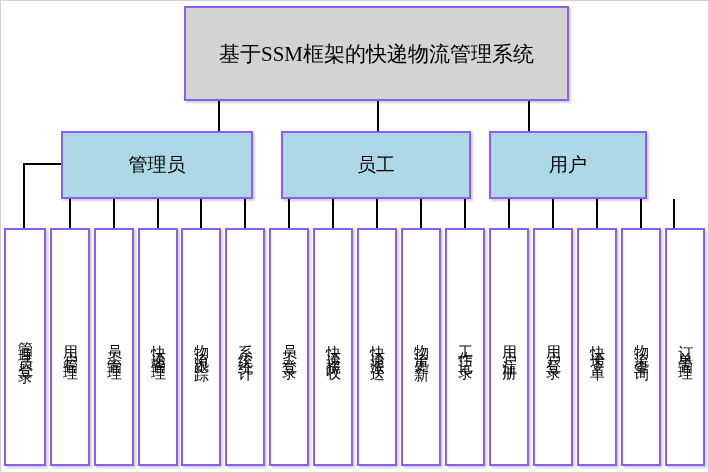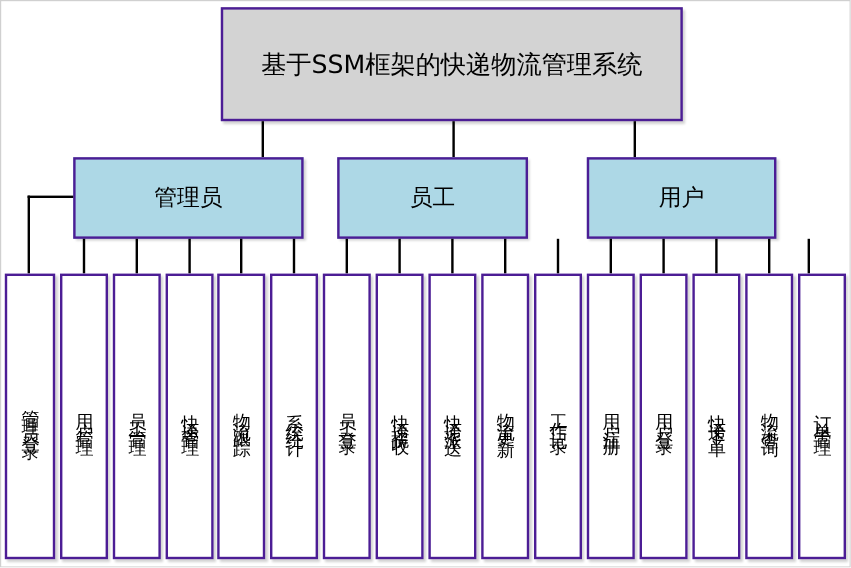--- a/index.html
+++ b/index.html
@@ -10,42 +10,43 @@
     position: relative;
     width: 709px;
     height: 473px;
     background: #ffffff;
     border: 1px solid #d0d0d0;
     overflow: hidden;
   }
 
   .box {
     position: absolute;
-    border: 2px solid #4c1d95;
+    border: 2px solid #8b5cf6;
     display: flex;
     align-items: center;
     justify-content: center;
     text-align: center;
     color: #000000;
     box-shadow: 2px 2px 2px rgba(0,0,0,0.18);
+    font-family: Liberation Serif, serif;
   }
 
   .root {
     left: 183px; top: 5px; width: 385px; height: 95px;
     background: #d3d3d3;
     font-size: 21px;
   }
 
   .branch {
     top: 130px; height: 68px;
     background: #add8e6;
     font-size: 19px;
   }
   .branch.admin { left: 60px;  width: 192px; }
-  .branch.staff { left: 280px; width: 159px; }
+  .branch.staff { left: 280px; width: 190px; }
   .branch.user  { left: 488px; width: 158px; }
 
   .leaf {
     top: 227px; width: 40px; height: 238px;
     background: #ffffff;
     font-size: 15px;
   }
 
   .vtext {
     writing-mode: vertical-rl;

